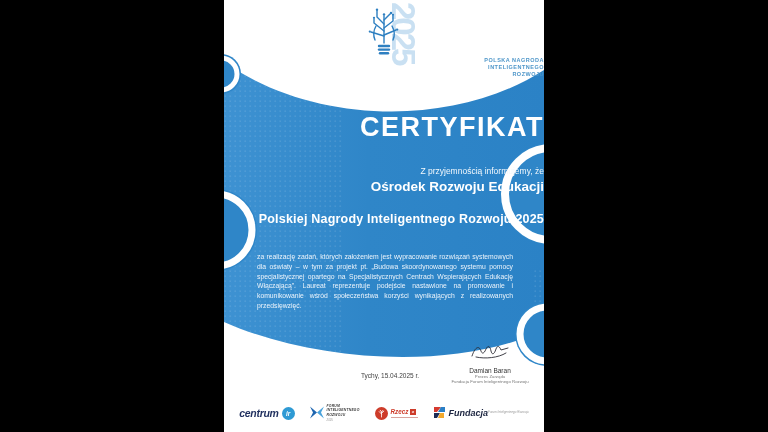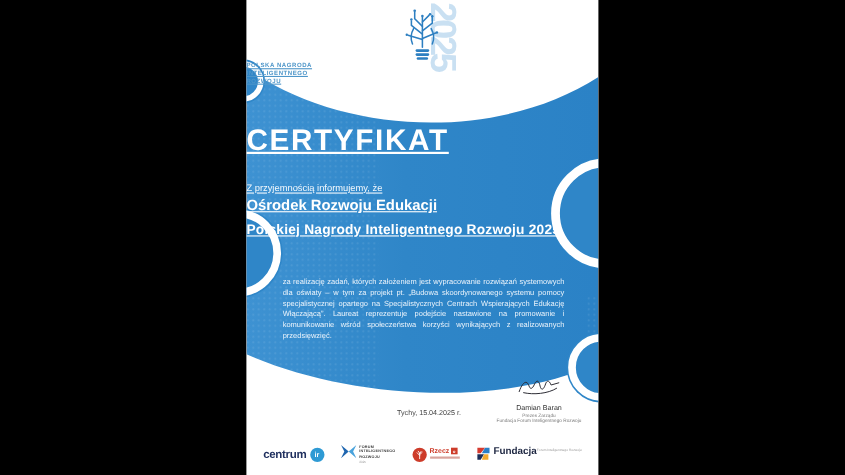--- a/index.html
+++ b/index.html
@@ -1,43 +1,43 @@
 <!DOCTYPE html>
 <html><head>
 <meta charset="utf-8">
 <style>
   html,body{margin:0;padding:0;background:#000;width:768px;height:432px;overflow:hidden;
     font-family:"Liberation Sans","DejaVu Sans",sans-serif;}
   .stage{position:relative;width:768px;height:432px;background:#000;}
   .cert{position:absolute;left:224px;top:0;width:320px;height:432px;background:#fff;overflow:hidden;}
   .abs{position:absolute;}
-  .ctr{left:0;width:100%;text-align:left;text-decoration:underline;}
+  .ctr{left:0;width:100%;text-align:right;}
   
   .bulb{left:138px;top:5px;}
   .watermark{left:163px;top:2px;writing-mode:vertical-rl;font-size:33px;font-weight:700;
     color:#c9e0f2;letter-spacing:-3px;line-height:1;}
   .org-caption{top:57px;font-size:5.5px;line-height:6.8px;font-weight:600;letter-spacing:.5px;
     color:#4e96c9;}
   
   .title{top:112px;font-size:27px;font-weight:800;letter-spacing:1.5px;color:#fff;}
   .intro{top:166px;font-size:8.5px;color:#f2f8fd;}
   .recipient{top:179px;font-size:13.5px;font-weight:700;color:#fff;}
   .laureate{top:203px;font-size:8.5px;color:#f2f8fd;}
-  .award{top:202px;font-size:12.5px;font-weight:700;color:#fff;letter-spacing:.2px;}
+  .award{top:212px;font-size:12.5px;font-weight:700;color:#fff;letter-spacing:.2px;}
   .desc{top:252px;left:33px;width:256px;font-size:6.8px;line-height:9.8px;color:#eaf3fb;
     text-align:justify;}
   
   .date{left:116px;top:372px;width:100px;text-align:center;font-size:6.5px;color:#424242;}
   .sig-block{left:218px;top:344px;width:96px;text-align:center;}
   .sig-name{font-size:6.5px;color:#333;margin-top:1px;}
   .sig-role,.sig-org{font-size:4.3px;color:#787878;line-height:5.4px;}
   
   .logo-row{left:0;top:398px;width:100%;height:30px;display:flex;justify-content:center;
     align-items:center;gap:15px;}
-  .logo{display:flex;gap:3px;}
+  .logo{display:flex;align-items:center;gap:3px;font-style:italic;}
   .centrum-text{font-size:10.5px;font-weight:800;color:#1f2f5e;letter-spacing:-.3px;}
   .ir-badge{width:13px;height:13px;border-radius:50%;background:#2e9ad4;color:#fff;
     font-size:6.5px;font-weight:700;display:flex;align-items:center;justify-content:center;}
   .forum-text{display:flex;flex-direction:column;justify-content:center;}
   .forum-line{font-size:3.4px;line-height:4.2px;font-weight:700;color:#3a3a3a;letter-spacing:.2px;}
   .forum-year{font-size:2.8px;color:#999;margin-top:1px;}
   .rzecz-circle{width:13px;height:13px;border-radius:50%;background:#cd3c2a;display:flex;
     align-items:center;justify-content:center;}
   .rzecz-col{display:flex;flex-direction:column;}
   .rzecz-line{display:flex;align-items:center;gap:1.5px;}

